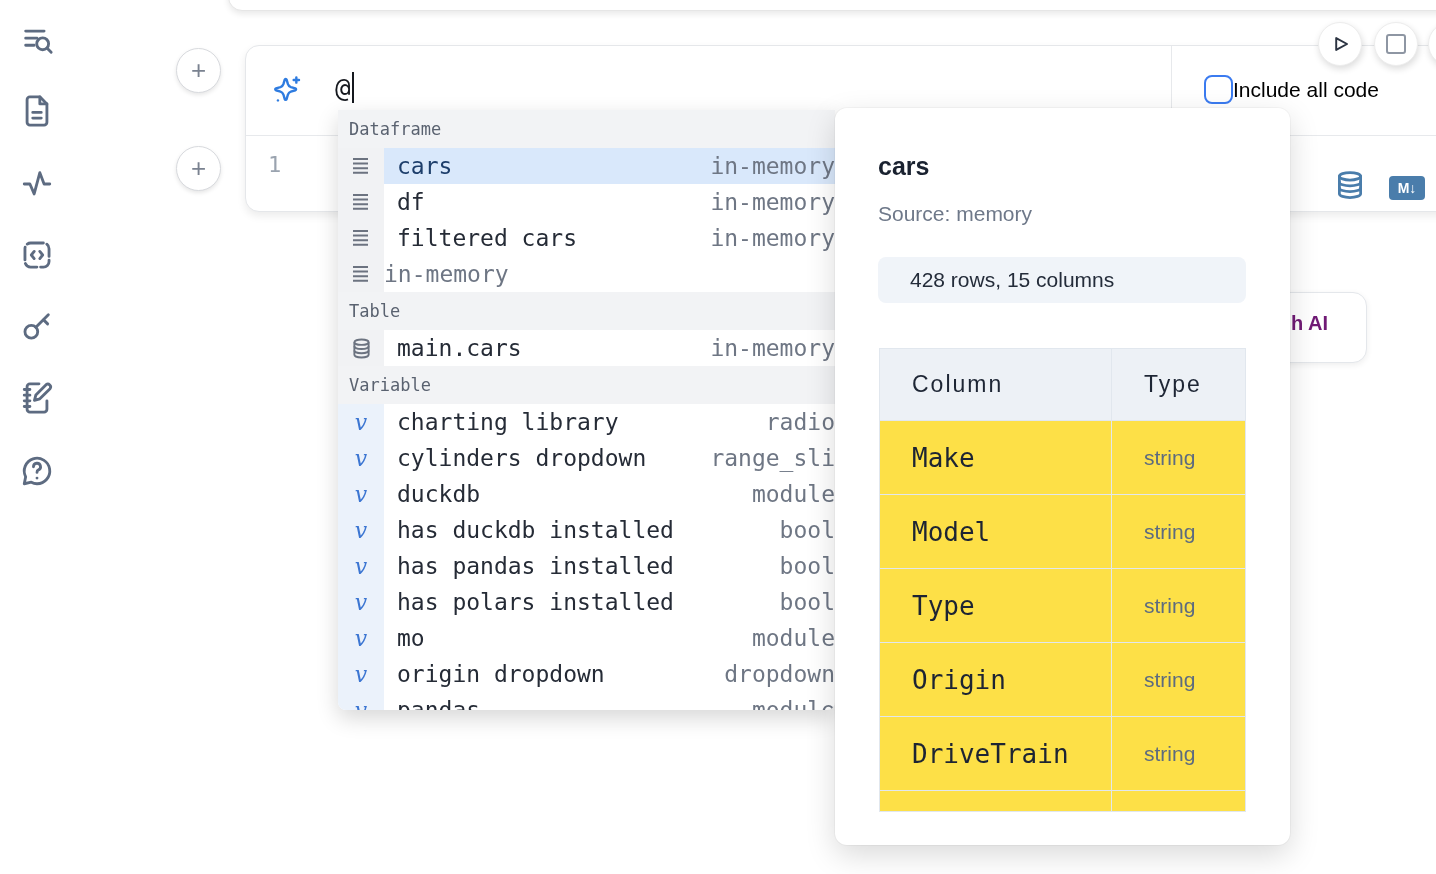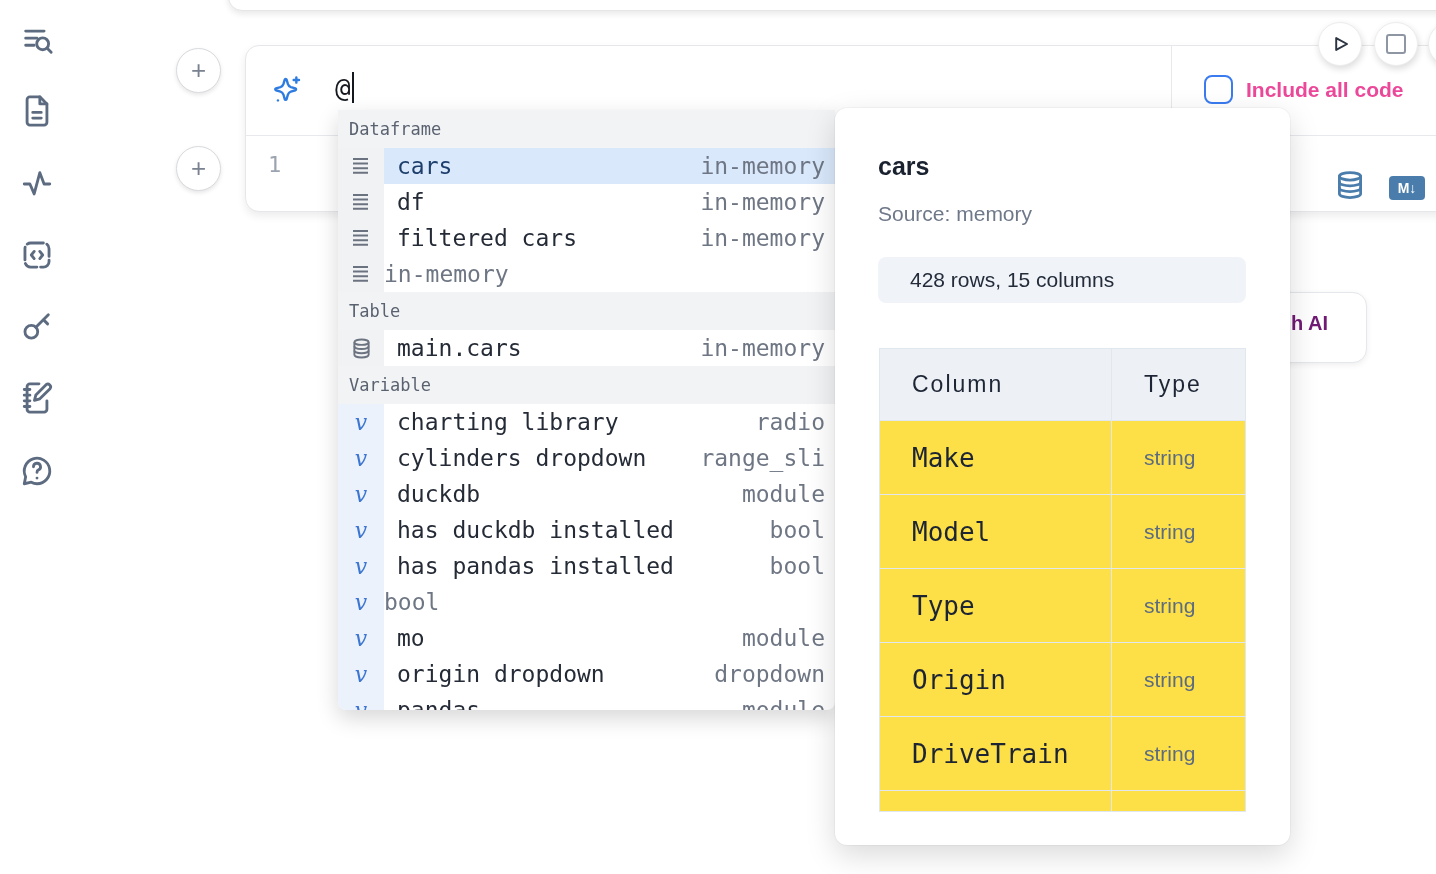--- a/index.html
+++ b/index.html
@@ -24,21 +24,21 @@
                 border-bottom:1px solid #e7e9ec; }
   .prompt-divider-v { position:absolute; left:925px; top:0; width:1px; height:90px; background:#e7e9ec; }
   .sparkles { position:absolute; left:25px; top:28px; width:32px; height:32px; }
   .prompt-text { position:absolute; left:89px; top:26px; font-family:"DejaVu Sans Mono",monospace;
                  font-size:26px; color:#15181e; }
   .caret { display:inline-block; width:2px; height:31px; background:#15181e;
            vertical-align:-6px; margin-left:1px; }
   .include-wrap { position:absolute; left:958px; top:29px; display:flex; align-items:center; }
   .checkbox { width:29px; height:29px; border:2px solid #3b7bf0; border-radius:8px;
               background:#fff; cursor:pointer; }
-  .include-label { margin-left:13px; font-size:21px; color:#ec4899;font-weight:bold; }
+  .include-label { font-size:21px; color:#000000; }
   .line-no { position:absolute; left:22px; top:106px; font-family:"DejaVu Sans Mono",monospace;
              font-size:22px; color:#9aa3af; }
   .db-big { position:absolute; left:1089px; top:124px; width:30px; height:30px; cursor:pointer; }
   .md-badge { position:absolute; left:1143px; top:130px; width:36px; height:24px;
               background:#4a7dab; border-radius:4px; color:#fff; font-weight:bold;
               font-size:14px; text-align:center; line-height:24px; cursor:pointer; }
 
   
   .plus-btn { position:absolute; width:45px; height:45px; border-radius:50%;
               background:#fff; border:1.5px solid #d8dade; box-shadow:0 2px 4px rgba(0,0,0,.10);
@@ -58,21 +58,21 @@
   .ac-header { height:38px; background:#f2f3f5; color:#5a6270; display:flex; align-items:center;
                padding-left:11px; font-family:"DejaVu Sans Mono",monospace; font-size:17px; }
   .ac-row { display:flex; height:36px; align-items:center;
             font-family:"DejaVu Sans Mono",monospace; font-size:23px; cursor:pointer; }
   .ac-gutter { width:46px; height:36px; background:#f1f2f4; flex:none;
                display:flex; align-items:center; justify-content:center; }
   .ac-row.variable .ac-gutter { background:#ebf2fb; }
   .ac-row.selected { background:#d9e8fb; }
   .ac-name { margin-left:13px; color:#252b36; flex:1; white-space:pre; overflow:hidden; }
   .ac-row.selected .ac-name { color:#1d3e6b; }
-  .ac-type { color:#6e7684; margin-right:10px; white-space:pre; flex:none; }
+  .ac-type { color:#6e7684; margin-right:0; white-space:pre; flex:none; }
   .var-glyph { font-family:"DejaVu Serif",serif; font-style:italic; font-size:22px; color:#3c76d2; }
 
   
   .ai-card { position:absolute; left:1200px; top:292px; width:167px; height:71px;
              background:#fff; border:1px solid #e4e7eb; border-radius:14px;
              box-shadow:0 2px 6px rgba(0,0,0,.07); z-index:2; cursor:pointer; }
   .ai-card span { position:absolute; right:38px; top:19px; font-size:20px; font-weight:bold; color:#701a75; }
 
   
   .popup { position:absolute; left:835px; top:108px; width:455px; height:737px;
@@ -275,20 +275,21 @@
         <div class="ac-gutter">
           <span class="var-glyph">v</span>
         </div>
         <div class="ac-name">has_pandas_installed</div>
         <div class="ac-type">bool</div>
       </div>
       <div class="ac-row variable">
         <div class="ac-gutter">
           <span class="var-glyph">v</span>
         </div>
+        <div class="ac-name">has_polars_installed</div>
         <div class="ac-type">bool</div>
       </div>
       <div class="ac-row variable">
         <div class="ac-gutter">
           <span class="var-glyph">v</span>
         </div>
         <div class="ac-name">mo</div>
         <div class="ac-type">module</div>
       </div>
       <div class="ac-row variable">

